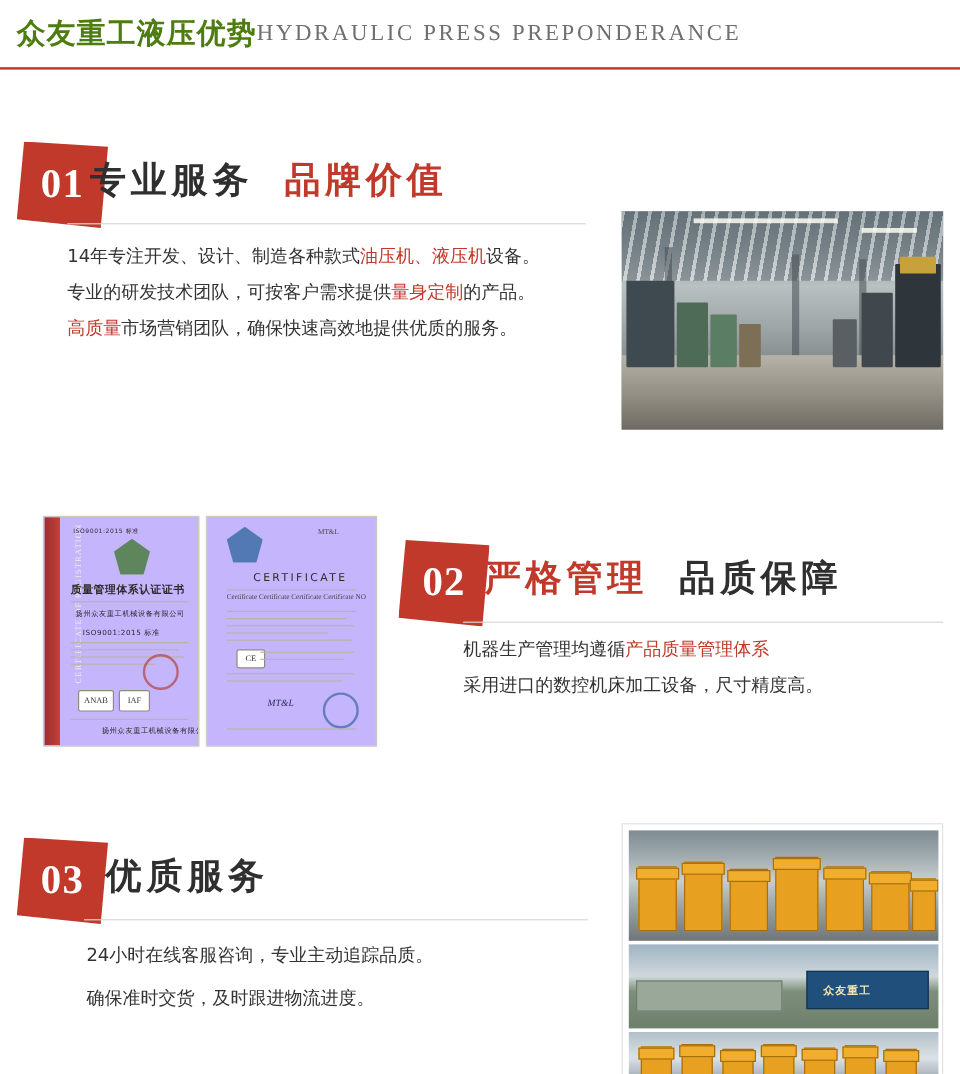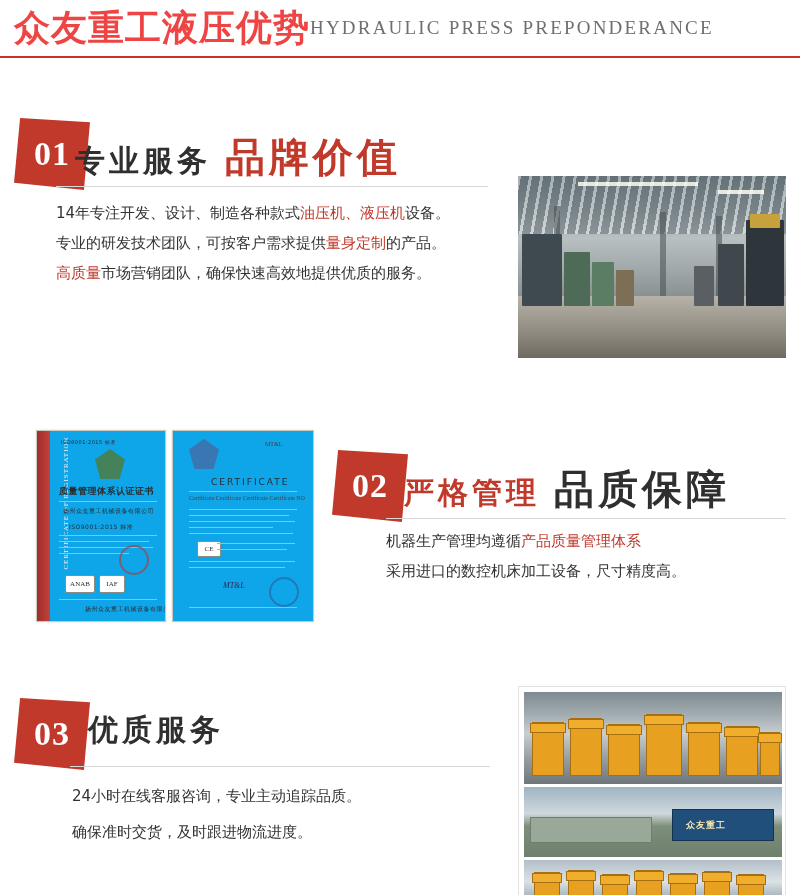--- a/index.html
+++ b/index.html
@@ -26,23 +26,23 @@
     position: relative;
     height: 58px;
     border-bottom: 2px solid #c9302c;
     display: flex;
     align-items: center;
     padding-left: 14px;
     box-sizing: border-box;
   }
   .header-cn {
     font-family: "DejaVu Sans", sans-serif;
-    font-size: 36px;
+    font-size: 24px;
     font-weight: bold;
-    color: #ef4444;
+    color: #4d7c0f;
     letter-spacing: 1px;
     white-space: nowrap;
   }
   .header-en {
     font-family: "Liberation Serif", serif;
     font-size: 19px;
     letter-spacing: 2.2px;
     color: #6f6f6f;
     white-space: nowrap;
   }
@@ -79,25 +79,25 @@
   }
   .title-dark {
     font-family: "DejaVu Sans", sans-serif;
     font-size: 30px;
     font-weight: bold;
     color: #2f2f2f;
     letter-spacing: 4px;
   }
   .title-red {
     font-family: Liberation Mono, monospace;
-    font-size: 40px;
+    font-size: 30px;
     font-weight: bold;
     color: #c0392b;
     letter-spacing: 4px;
-    margin-left: 14px;
+    margin-left: 26px;
   }
   .title-rule {
     position: absolute;
     height: 1px;
     background: #d8d8d8;
   }
 
   .body-list {
     position: absolute;
     font-family: "DejaVu Sans", sans-serif;
@@ -143,21 +143,21 @@
     position: absolute; width: 6px; background: rgba(70,78,83,.55);
   }
 
   
   .certs {
     position: absolute;
     background: #ffffff;
   }
   .cert {
     position: absolute;
-    background: #0ea5e9;
+    background: #c4b5fd;
     border: 1px solid #cfc9bb;
     box-shadow: 0 0 2px rgba(0,0,0,.12);
     overflow: hidden;
   }
   .cert-red {
     position: absolute; left: 0; top: 0; bottom: 0; width: 13px;
     background: linear-gradient(to right, #9b2f2c, #c5403a);
   }
   .cert-side-txt {
     position: absolute;

